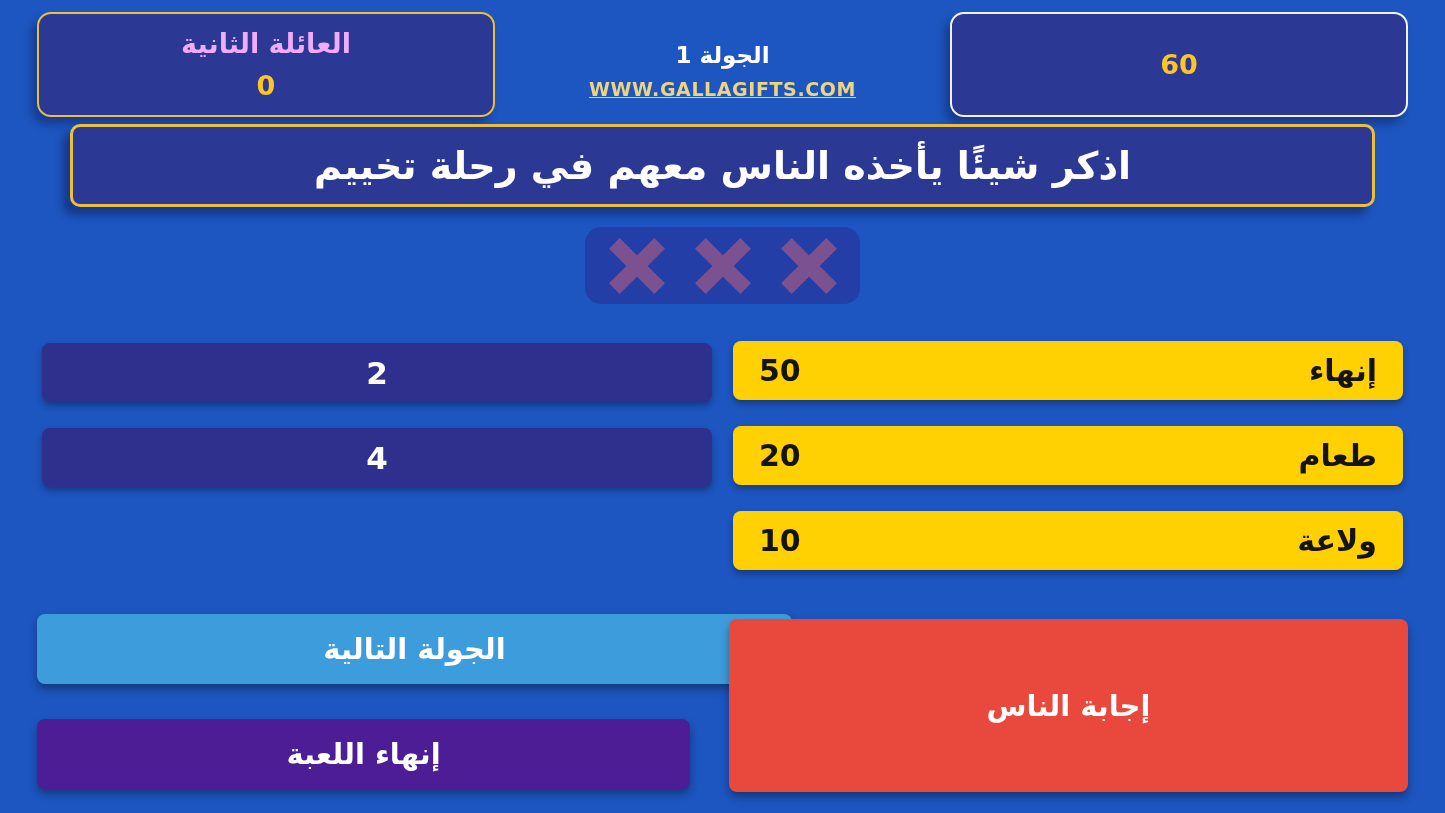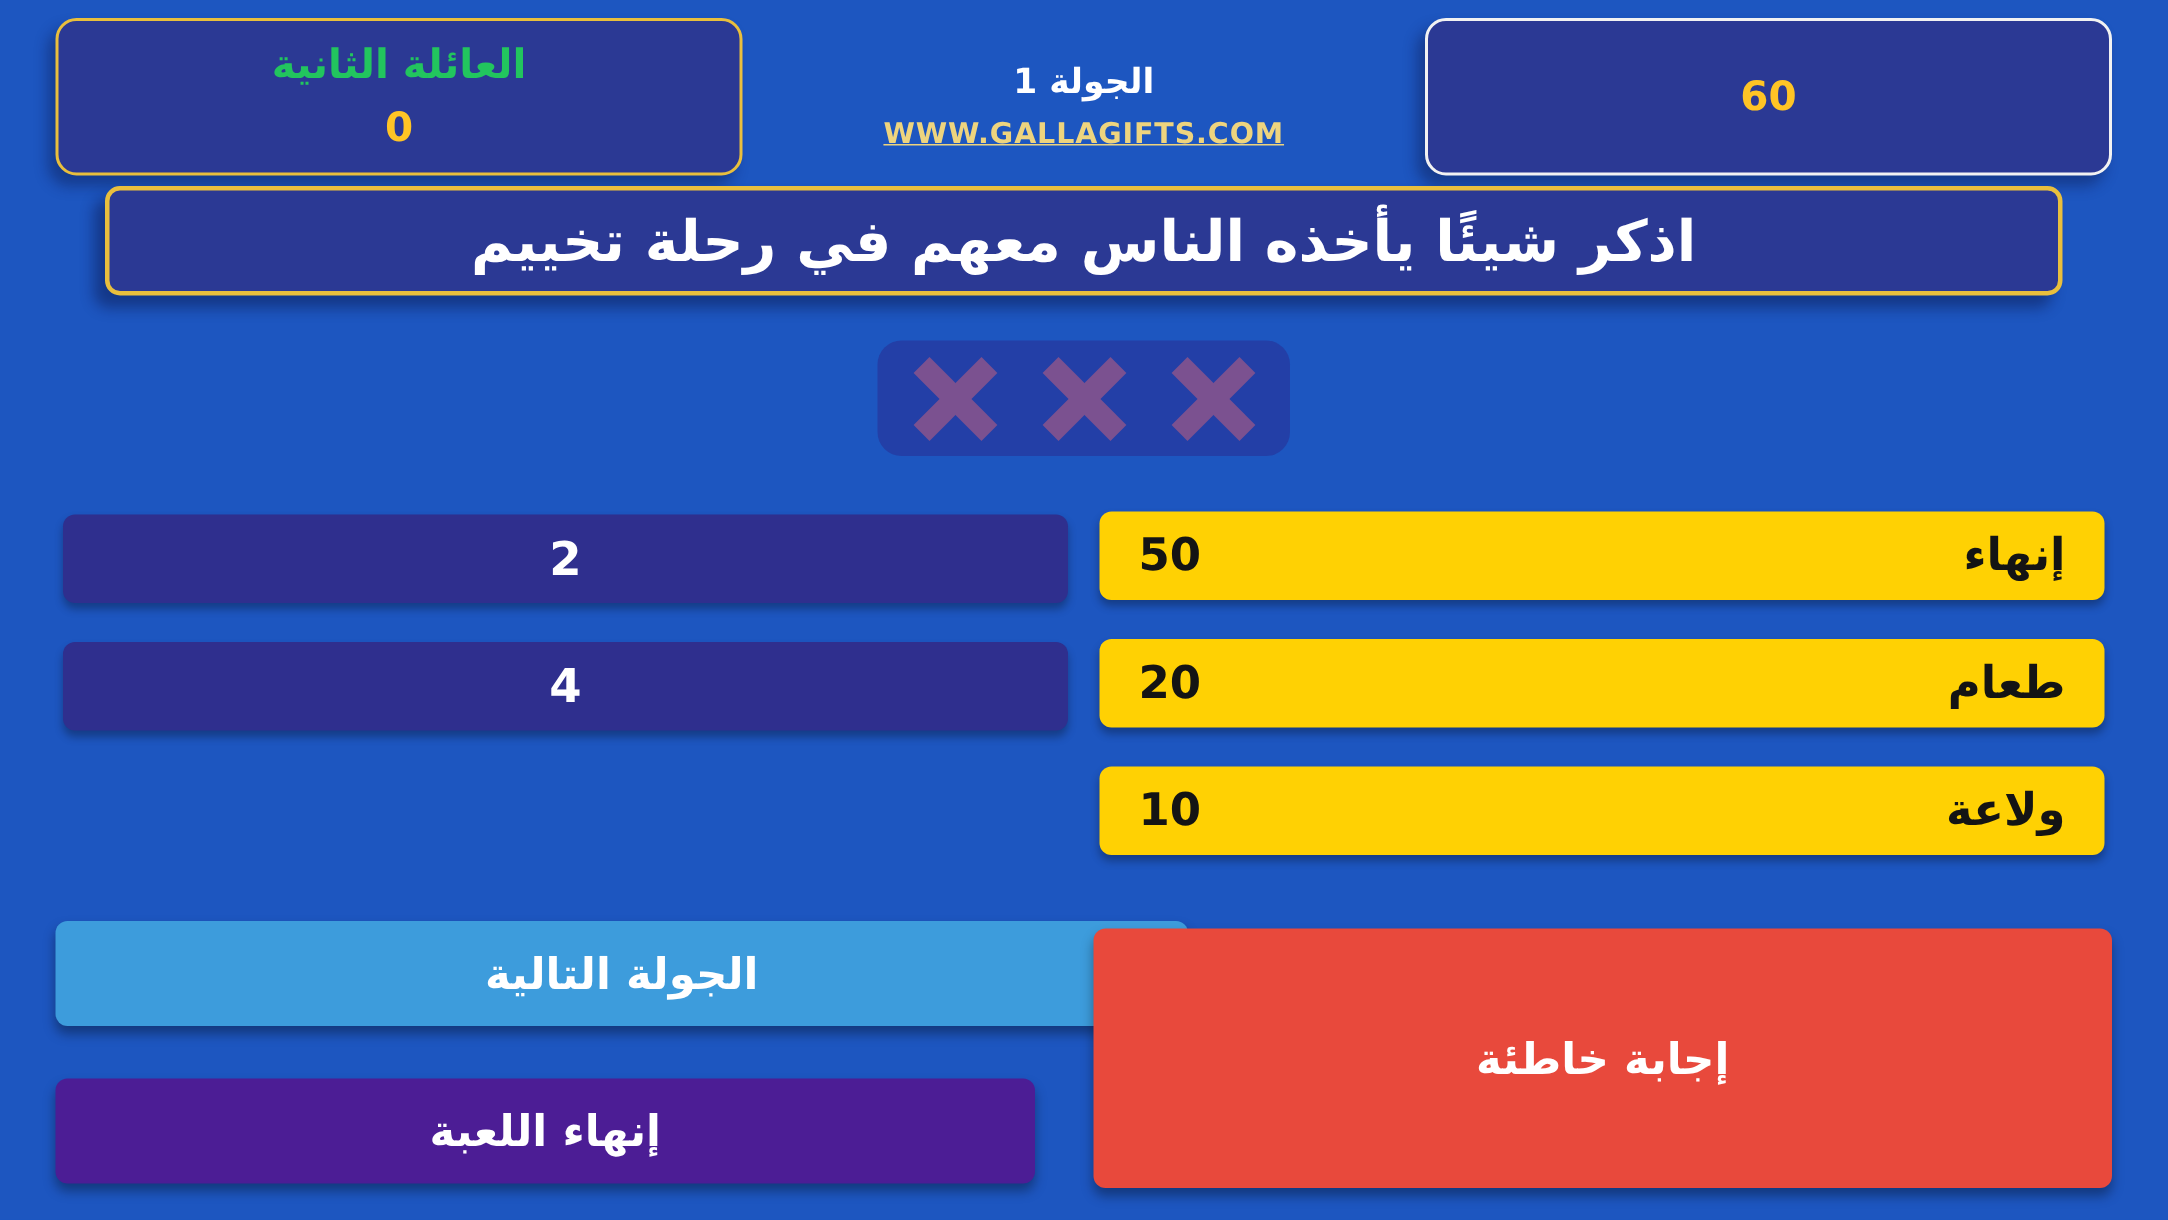--- a/index.html
+++ b/index.html
@@ -14,33 +14,33 @@
 
   
   .team-card {
     position:absolute; top:12px; width:458px; height:105px;
     background:#2b3994; border-radius:14px;
     display:flex; flex-direction:column; align-items:center; justify-content:center; gap:11px;
     box-shadow:-5px 7px 9px rgba(10,15,60,0.38);
   }
   .team-card.second { left:37px;  border:2px solid #e9bf3d; }
   .team-card.first  { left:950px; border:2px solid #f2f2f2; }
-  .team-name { color:#22c55e; font-size:27px; direction:rtl; }
+  .team-name { color:#f0abfc; font-size:27px; direction:rtl; }
   .team-score { color:#ffc425; font-size:27px; }
 
   .center-info { position:absolute; left:560px; top:42px; width:325px; text-align:center; }
   .round-label { color:#ffffff; font-size:23px; direction:rtl; }
   .website-link {
     display:inline-block; margin-top:10px; font-size:19px; color:#eed47e;
     text-decoration:underline; letter-spacing:0.6px; cursor:pointer;
   }
 
   
   .question-banner {
-    position:absolute; left:70px; top:124px; width:1305px; height:73px;
+    position:absolute; left:70px; top:124px; width:1305px; height:83px;
     background:#2b3994; border:3px solid #e9bf3d; border-radius:10px;
     display:flex; align-items:center; justify-content:center;
     color:#ffffff; font-size:38px; direction:rtl;
     box-shadow:-7px 8px 9px rgba(10,15,60,0.42);
   }
 
   
   .strikes-panel {
     position:absolute; left:585px; top:227px; width:275px; height:77px;
     background:rgba(40,46,145,0.55); border-radius:16px;
@@ -133,15 +133,15 @@
     <span>طعام</span>
     <span>20</span>
   </div>
   <div class="answer-row r3">
     <span>ولاعة</span>
     <span>10</span>
   </div>
 
   <button class="game-btn next-round-btn">الجولة التالية</button>
   <button class="game-btn end-game-btn">إنهاء اللعبة</button>
-  <button class="game-btn wrong-answer-btn">إجابة خاطئة</button>
+  <button class="game-btn wrong-answer-btn">إجابة الناس</button>
 
 </div>
 
 </body></html>

